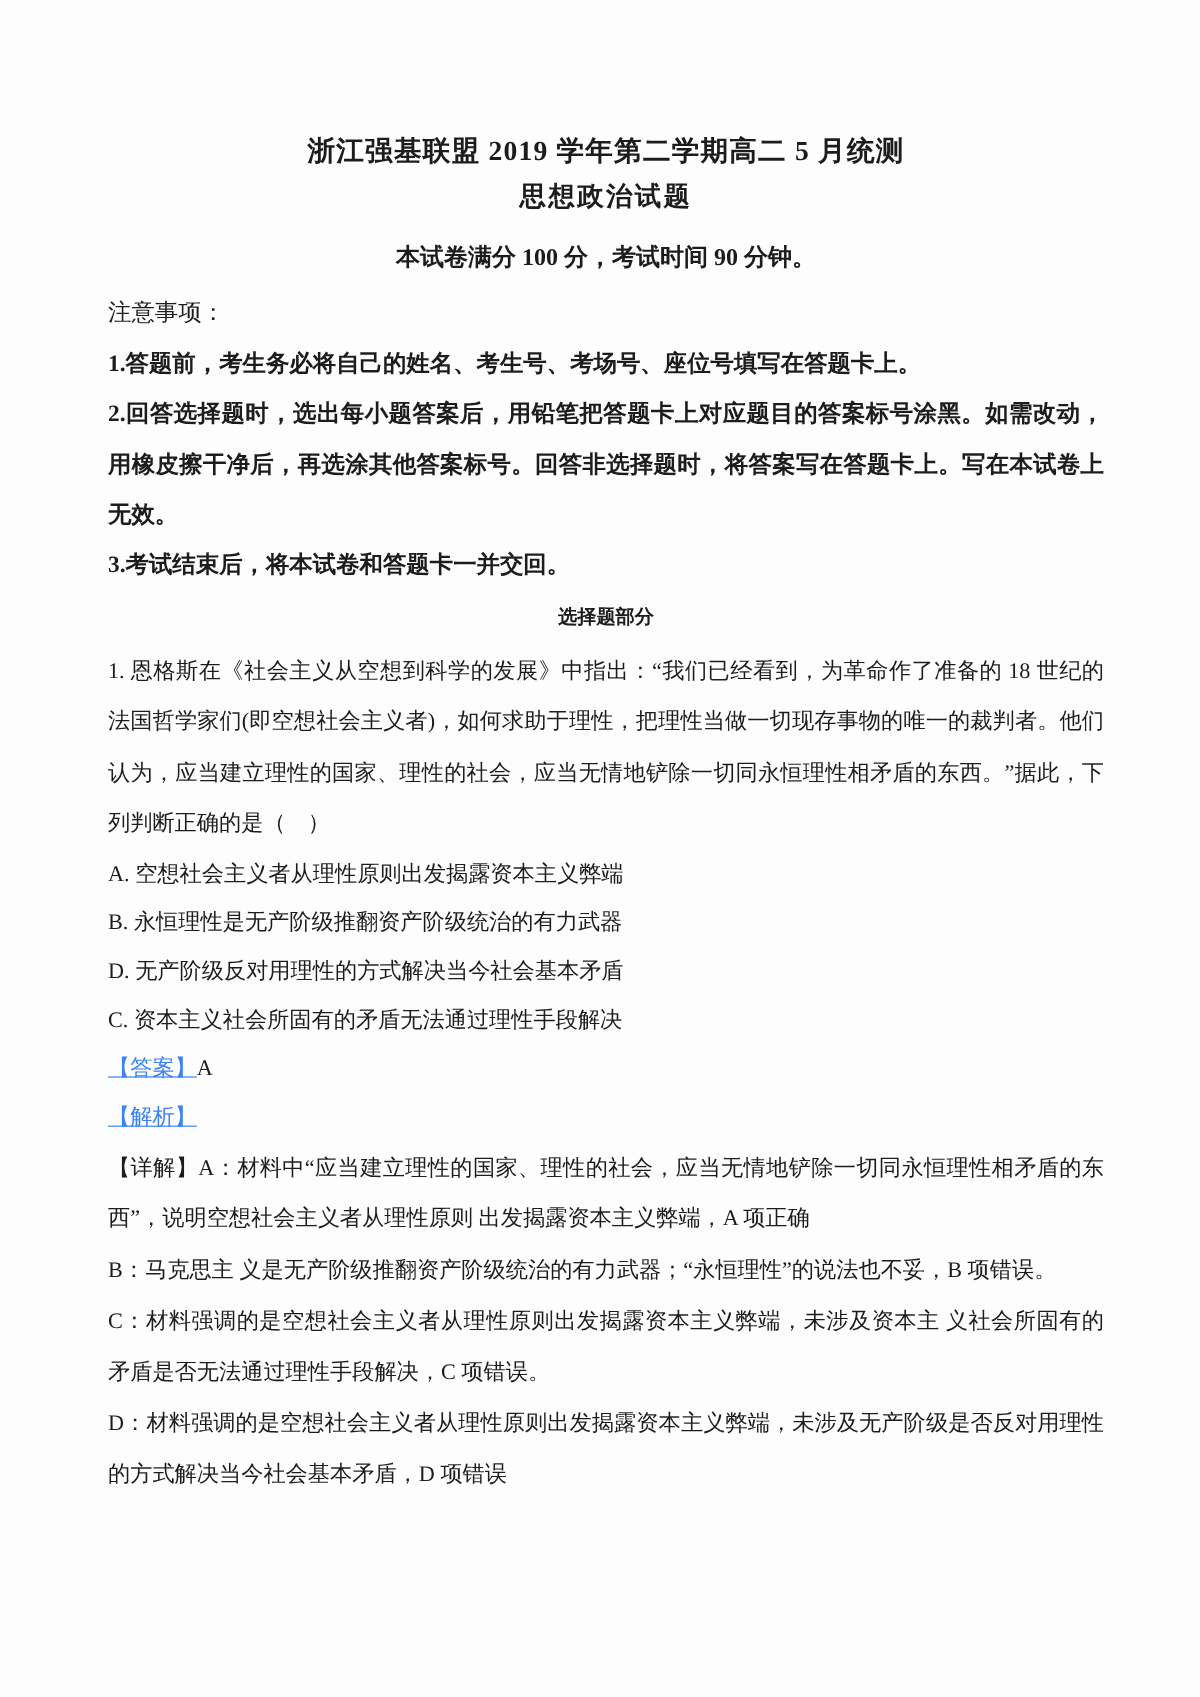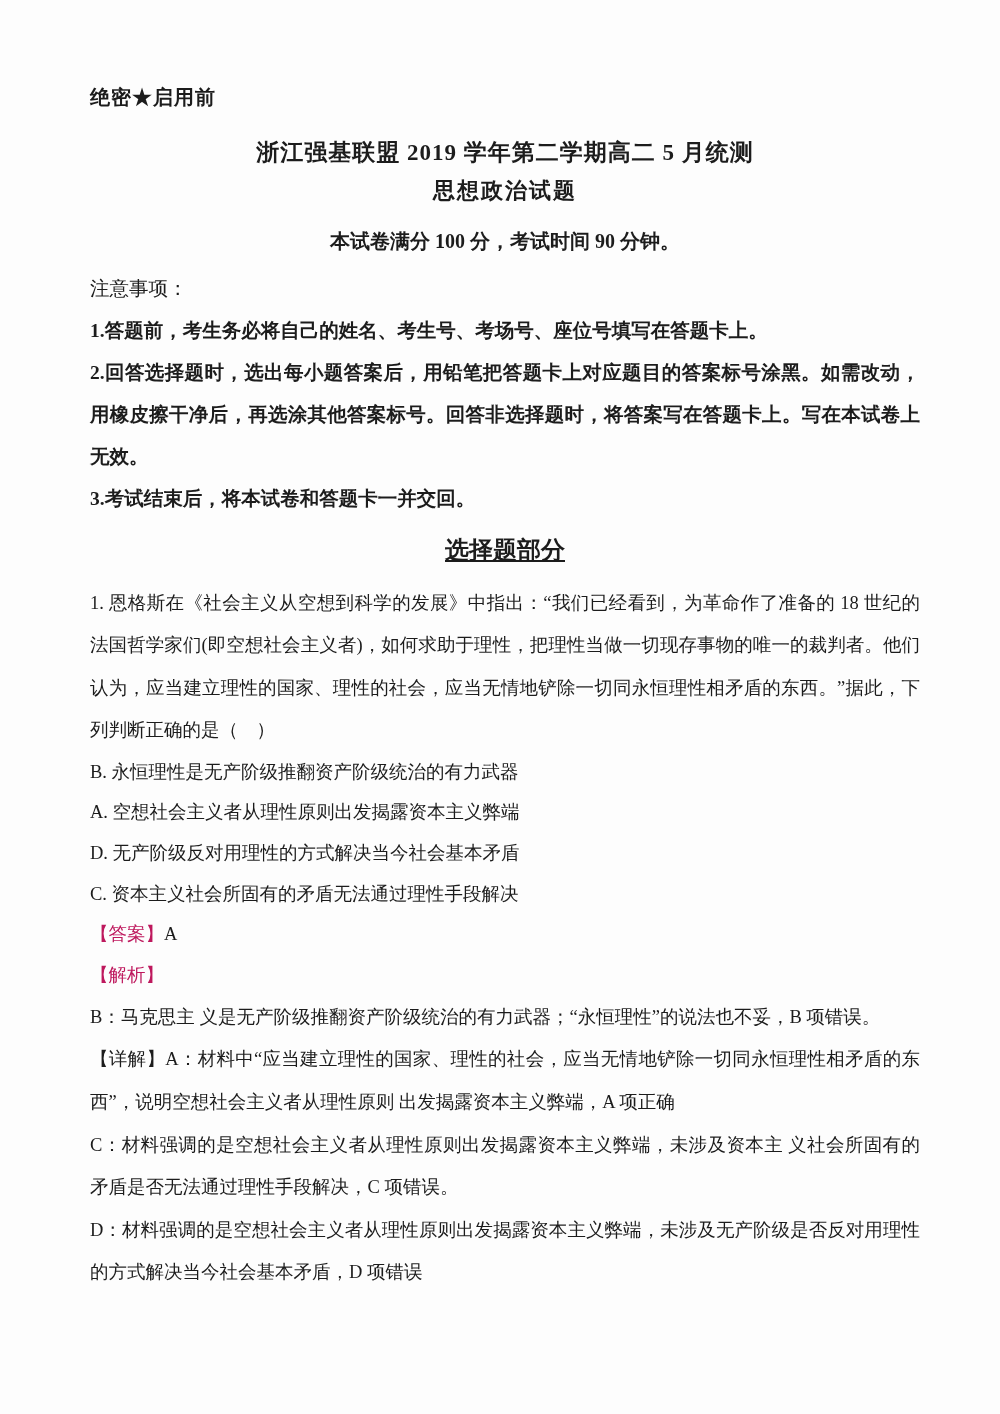--- a/index.html
+++ b/index.html
@@ -52,25 +52,24 @@
     line-height: 2.1;
   }
   .notice-item {
     font-size: 19.5px;
     font-weight: bold;
     line-height: 2.15;
     text-align: justify;
   }
   .section-heading {
     margin-top: 6px;
-    font-size: 24px;
+    font-size: 16px;
     font-weight: bold;
     text-align: center;
     line-height: 2.0;
-    text-decoration: underline;
   }
   .section-instruction {
     font-size: 20px;
     font-weight: bold;
     line-height: 2.15;
     text-align: justify;
   }
   .stem {
     margin-top: 8px;
     font-size: 18.5px;
@@ -79,66 +78,66 @@
   }
   .option {
     font-size: 18.5px;
     line-height: 2.2;
   }
   .answer-line, .analysis-line {
     font-size: 18.5px;
     line-height: 2.2;
   }
   .blue-label {
-    color: #be185d;
+    color: #3b82f6;
+    text-decoration: underline;
   }
   .exp {
     font-size: 18.5px;
     line-height: 2.3;
     text-align: justify;
   }
 </style>
 </head>
 <body>
 
 <div class="page">
 
-  <div class="classification">绝密★启用前</div>
 
   <h1 class="title">浙江强基联盟 2019 学年第二学期高二 5 月统测</h1>
 
   <h2 class="subtitle">思想政治试题</h2>
 
   <div class="exam-info">本试卷满分 100 分，考试时间 90 分钟。</div>
 
   <div class="notice">
     <div class="notice-heading">注意事项：</div>
     <p class="notice-item">1.答题前，考生务必将自己的姓名、考生号、考场号、座位号填写在答题卡上。</p>
     <p class="notice-item">2.回答选择题时，选出每小题答案后，用铅笔把答题卡上对应题目的答案标号涂黑。如需改动，用橡皮擦干净后，再选涂其他答案标号。回答非选择题时，将答案写在答题卡上。写在本试卷上无效。</p>
     <p class="notice-item">3.考试结束后，将本试卷和答题卡一并交回。</p>
   </div>
 
   <div class="section-heading">选择题部分</div>
 
 
   <p class="stem">1. 恩格斯在《社会主义从空想到科学的发展》中指出：“我们已经看到，为革命作了准备的 18 世纪的法国哲学家们(即空想社会主义者)，如何求助于理性，把理性当做一切现存事物的唯一的裁判者。他们认为，应当建立理性的国家、理性的社会，应当无情地铲除一切同永恒理性相矛盾的东西。”据此，下列判断正确的是（　）</p>
 
+  <p class="option">A. 空想社会主义者从理性原则出发揭露资本主义弊端</p>
   <p class="option">B. 永恒理性是无产阶级推翻资产阶级统治的有力武器</p>
-  <p class="option">A. 空想社会主义者从理性原则出发揭露资本主义弊端</p>
   <p class="option">D. 无产阶级反对用理性的方式解决当今社会基本矛盾</p>
   <p class="option">C. 资本主义社会所固有的矛盾无法通过理性手段解决</p>
 
   <p class="answer-line">
     <span class="blue-label">【答案】</span><span>A</span>
   </p>
 
   <p class="analysis-line">
     <span class="blue-label">【解析】</span>
   </p>
 
-  <p class="exp">B：马克思主 义是无产阶级推翻资产阶级统治的有力武器；“永恒理性”的说法也不妥，B 项错误。</p>
   <p class="exp">
     <span>【详解】</span><span>A：材料中“应当建立理性的国家、理性的社会，应当无情地铲除一切同永恒理性相矛盾的东西”，说明空想社会主义者从理性原则 出发揭露资本主义弊端，A 项正确</span>
   </p>
+  <p class="exp">B：马克思主 义是无产阶级推翻资产阶级统治的有力武器；“永恒理性”的说法也不妥，B 项错误。</p>
   <p class="exp">C：材料强调的是空想社会主义者从理性原则出发揭露资本主义弊端，未涉及资本主 义社会所固有的矛盾是否无法通过理性手段解决，C 项错误。</p>
   <p class="exp">D：材料强调的是空想社会主义者从理性原则出发揭露资本主义弊端，未涉及无产阶级是否反对用理性的方式解决当今社会基本矛盾，D 项错误</p>
 
 </div>
 
 </body></html>

